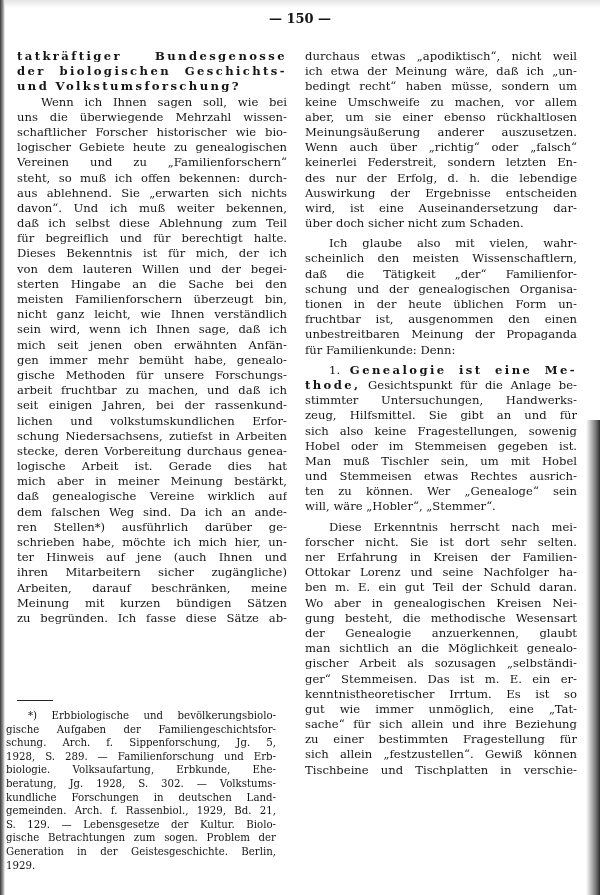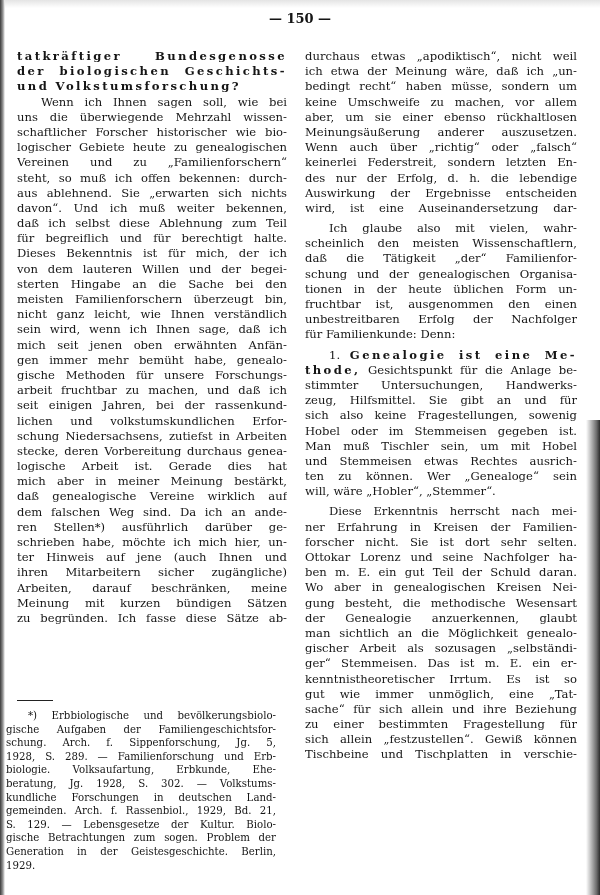--- a/index.html
+++ b/index.html
@@ -131,50 +131,51 @@
     <span class="line">ich etwa der Meinung wäre, daß ich „un-</span>
     <span class="line">bedingt recht“ haben müsse, sondern um</span>
     <span class="line">keine Umschweife zu machen, vor allem</span>
     <span class="line">aber, um sie einer ebenso rückhaltlosen</span>
     <span class="line">Meinungsäußerung anderer auszusetzen.</span>
     <span class="line">Wenn auch über „richtig“ oder „falsch“</span>
     <span class="line">keinerlei Federstreit, sondern letzten En-</span>
     <span class="line">des nur der Erfolg, d. h. die lebendige</span>
     <span class="line">Auswirkung der Ergebnisse entscheiden</span>
     <span class="line">wird, ist eine Auseinandersetzung dar-</span>
+    <span class="line last">über doch sicher nicht zum Schaden.</span>
   </div>
   <div class="gap"></div>
   <div>
     <span class="line indent">Ich glaube also mit vielen, wahr-</span>
     <span class="line">scheinlich den meisten Wissenschaftlern,</span>
     <span class="line">daß die Tätigkeit „der“ Familienfor-</span>
     <span class="line">schung und der genealogischen Organisa-</span>
     <span class="line">tionen in der heute üblichen Form un-</span>
     <span class="line">fruchtbar ist, ausgenommen den einen</span>
-    <span class="line">unbestreitbaren Erfolg der Nachfolger</span>
+    <span class="line">unbestreitbaren Meinung der Propaganda</span>
     <span class="line last">für Familienkunde: Denn:</span>
   </div>
   <div class="gap"></div>
   <div>
     <span class="line indent"><span>1.</span> <span class="spaced">Genealogie ist eine Me-</span></span>
     <span class="line"><span class="spaced">thode,</span> <span>Gesichtspunkt für die Anlage be-</span></span>
     <span class="line">stimmter Untersuchungen, Handwerks-</span>
     <span class="line">zeug, Hilfsmittel. Sie gibt an und für</span>
     <span class="line">sich also keine Fragestellungen, sowenig</span>
     <span class="line">Hobel oder im Stemmeisen gegeben ist.</span>
     <span class="line">Man muß Tischler sein, um mit Hobel</span>
     <span class="line">und Stemmeisen etwas Rechtes ausrich-</span>
     <span class="line">ten zu können. Wer „Genealoge“ sein</span>
     <span class="line last">will, wäre „Hobler“, „Stemmer“.</span>
   </div>
   <div class="gap"></div>
   <div>
     <span class="line indent">Diese Erkenntnis herrscht nach mei-</span>
+    <span class="line">forscher nicht. Sie ist dort sehr selten.</span>
     <span class="line">ner Erfahrung in Kreisen der Familien-</span>
-    <span class="line">forscher nicht. Sie ist dort sehr selten.</span>
     <span class="line">Ottokar Lorenz und seine Nachfolger ha-</span>
     <span class="line">ben m. E. ein gut Teil der Schuld daran.</span>
     <span class="line">Wo aber in genealogischen Kreisen Nei-</span>
     <span class="line">gung besteht, die methodische Wesensart</span>
     <span class="line">der Genealogie anzuerkennen, glaubt</span>
     <span class="line">man sichtlich an die Möglichkeit genealo-</span>
     <span class="line">gischer Arbeit als sozusagen „selbständi-</span>
     <span class="line">ger“ Stemmeisen. Das ist m. E. ein er-</span>
     <span class="line">kenntnistheoretischer Irrtum. Es ist so</span>
     <span class="line">gut wie immer unmöglich, eine „Tat-</span>

